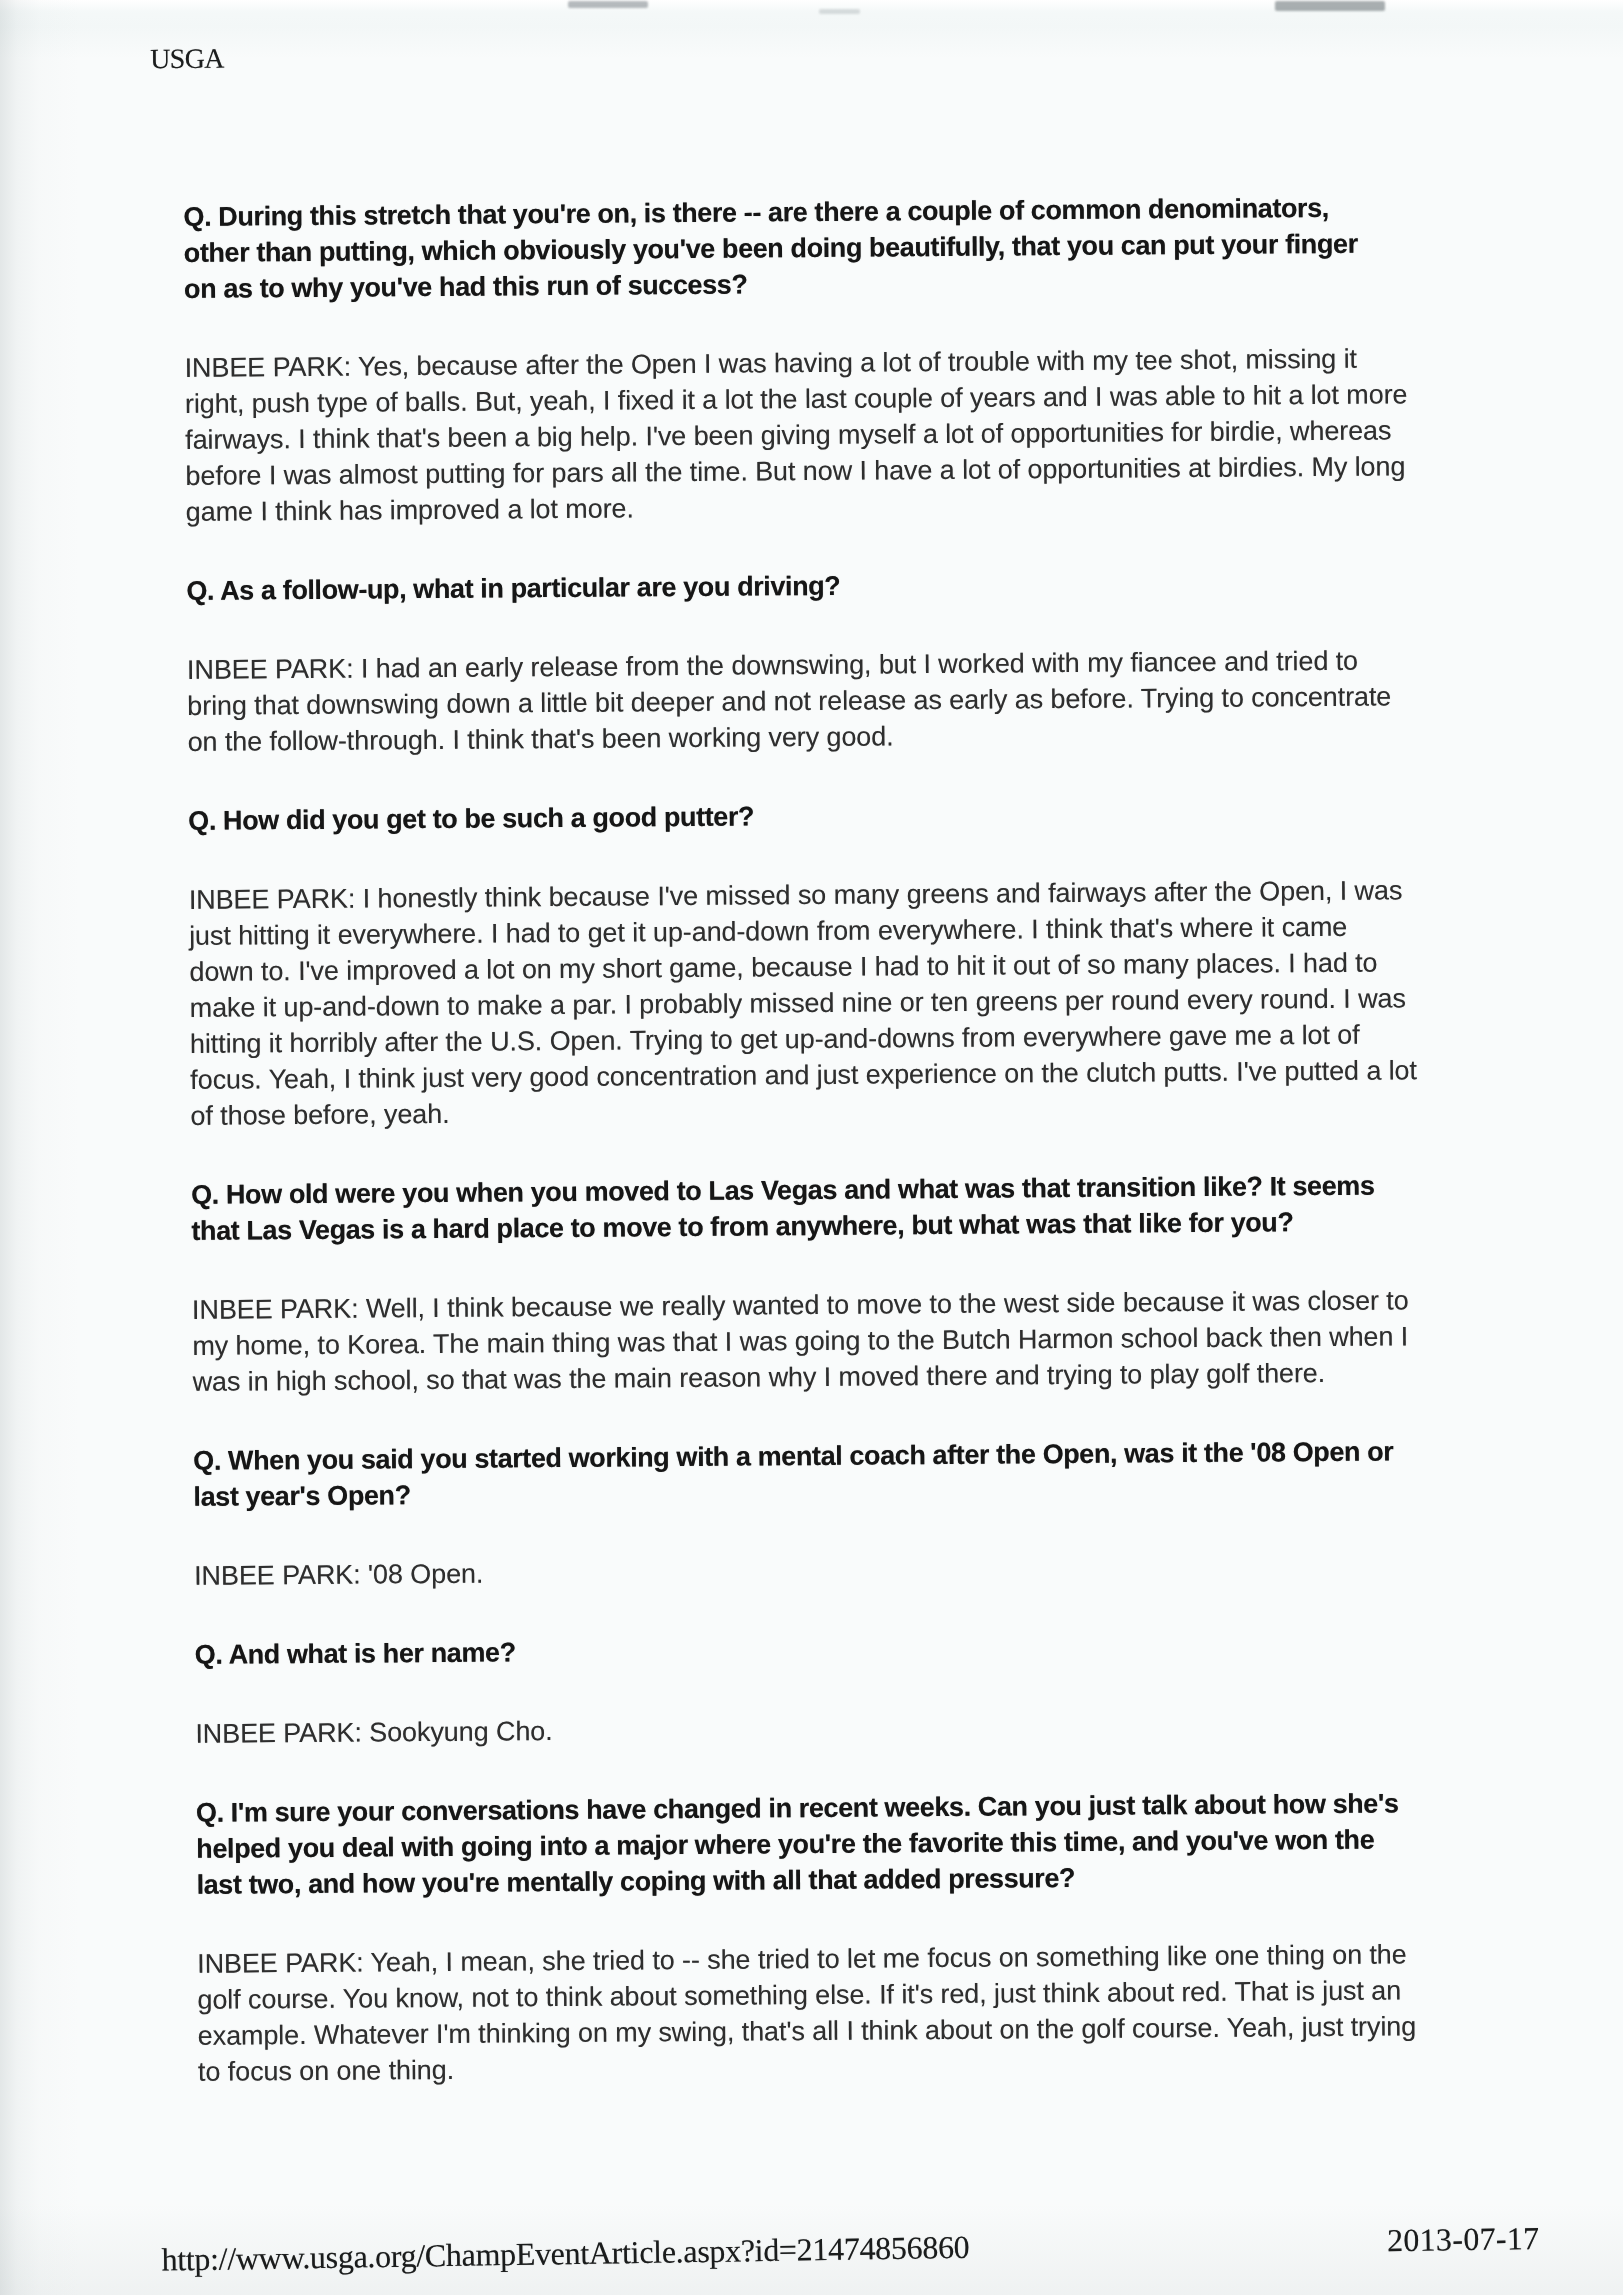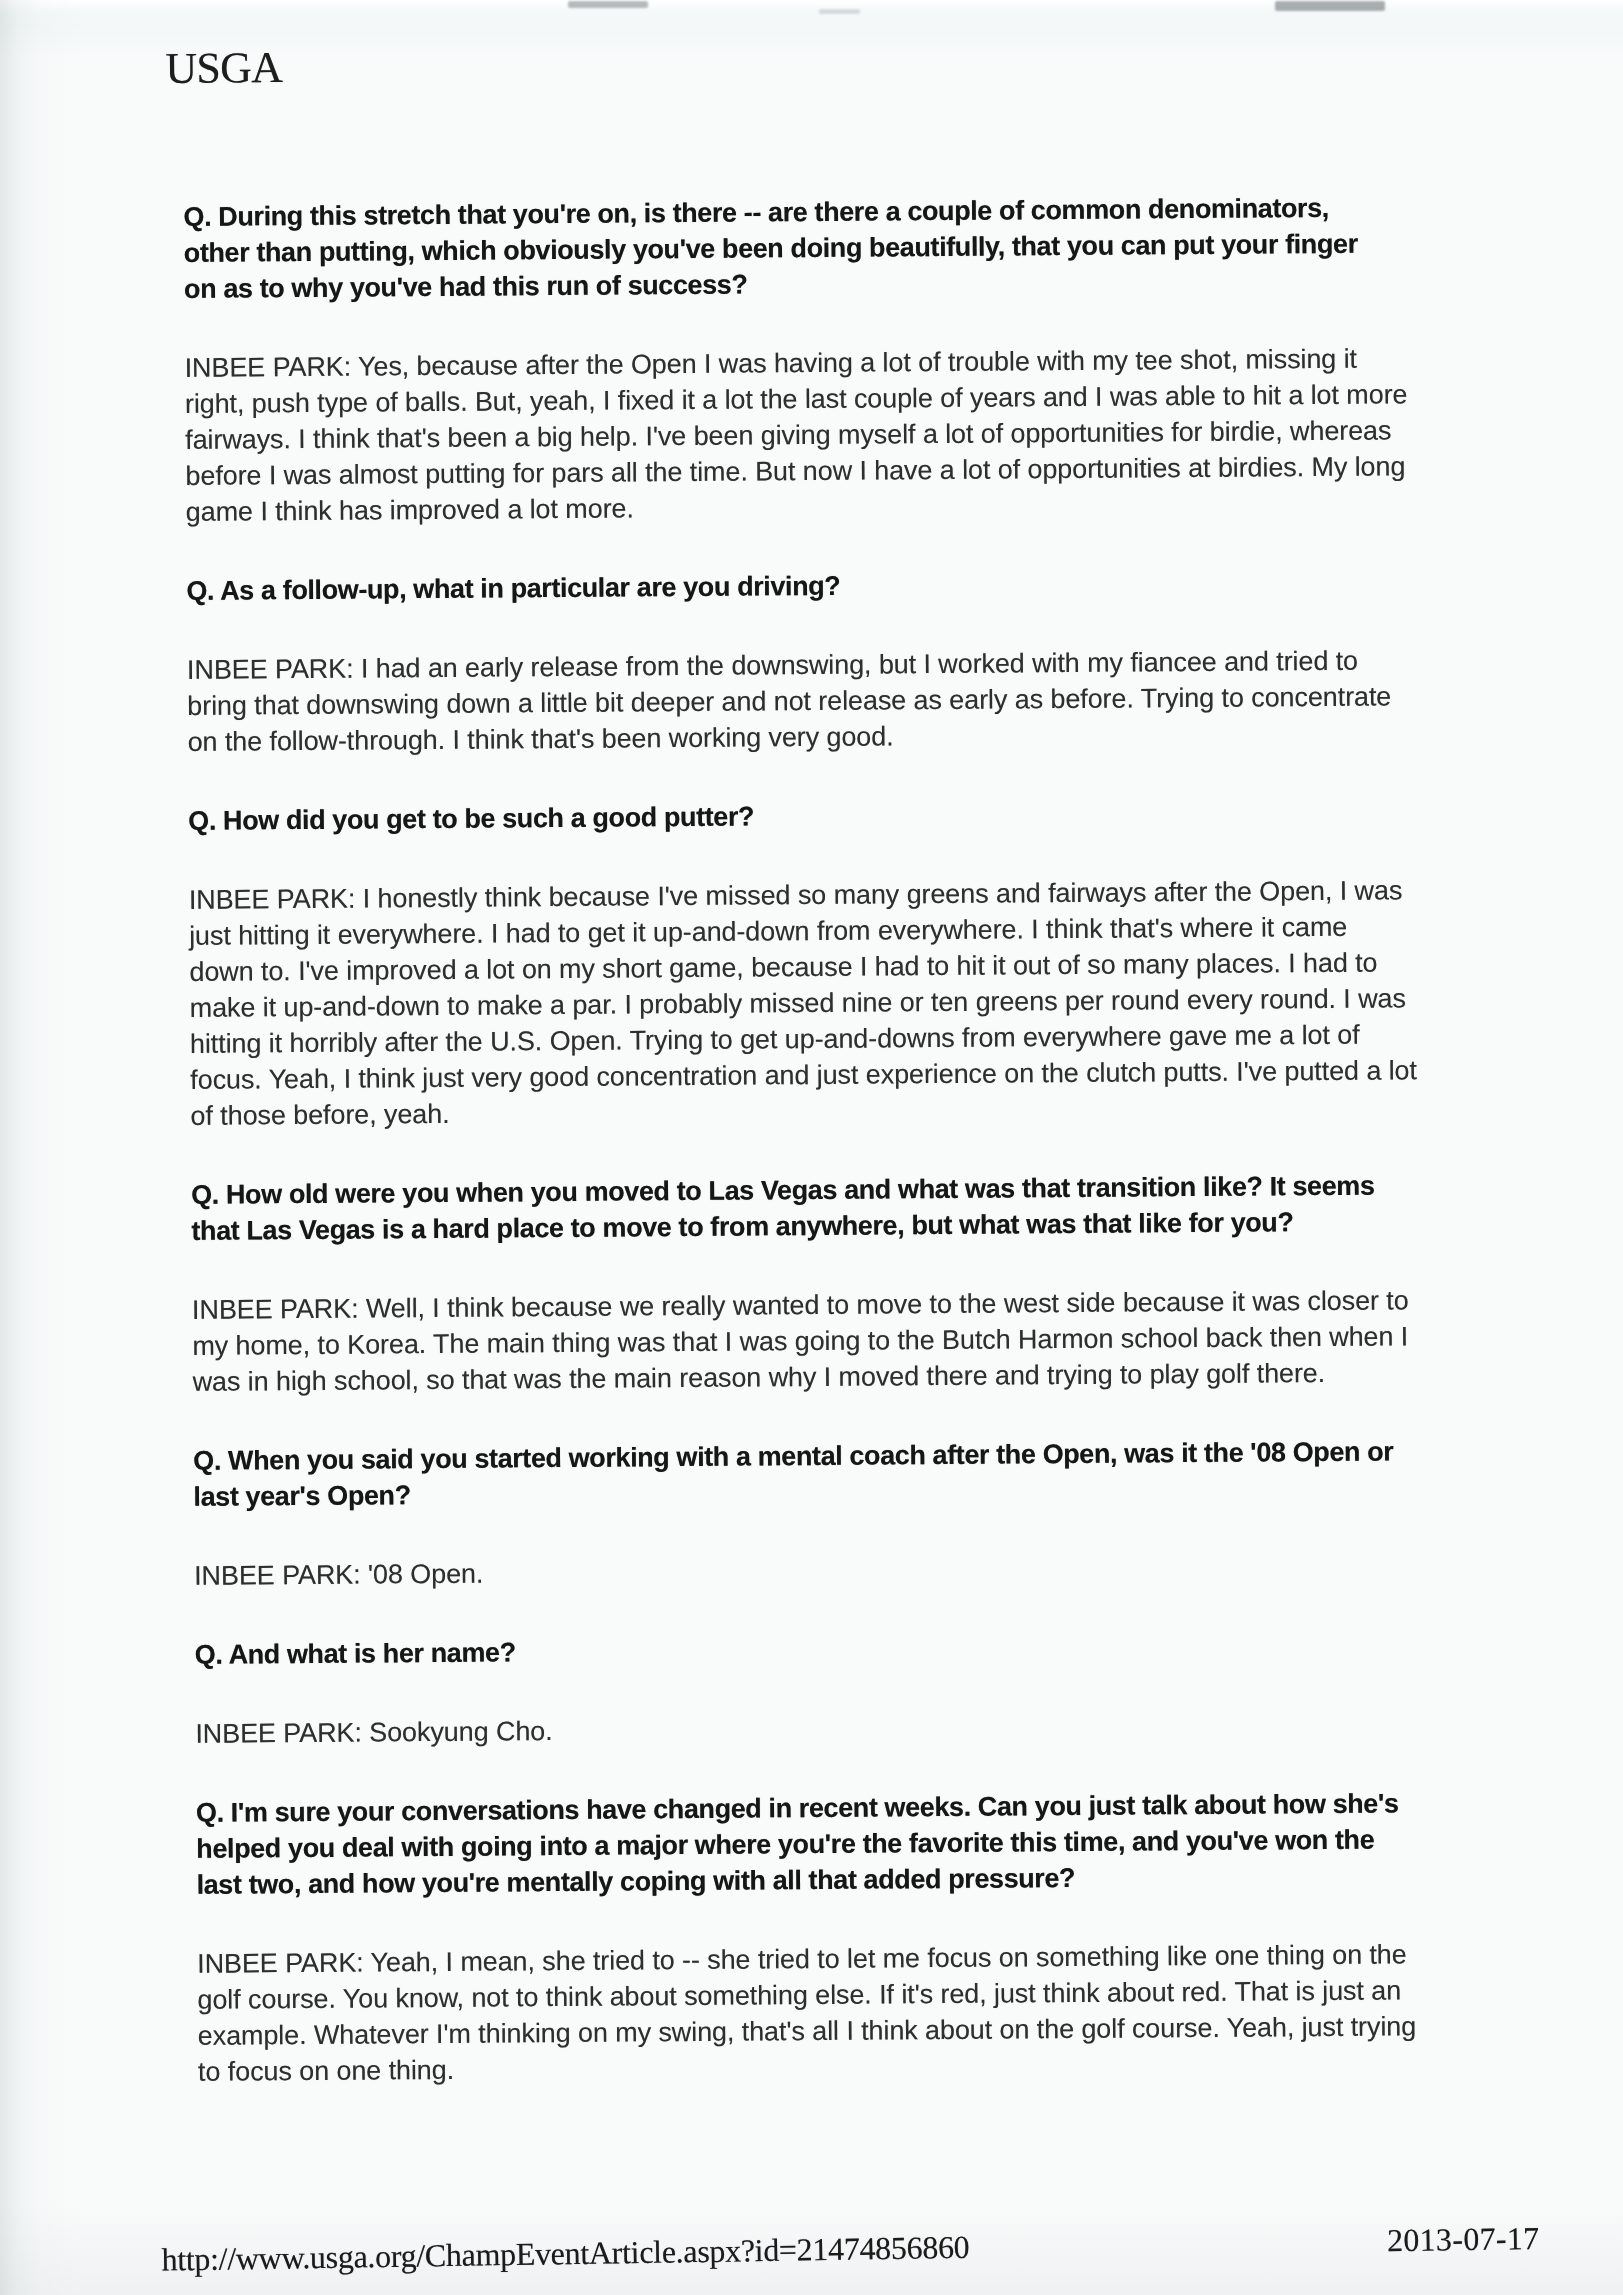--- a/index.html
+++ b/index.html
@@ -36,24 +36,24 @@
     position: absolute;
     left: 0; top: 0;
     width: 1624px;
     height: 2295px;
     transform: rotate(-0.45deg);
     transform-origin: 812px 1047px;
   }
 
   .logo {
     position: absolute;
-    left: 173px;
+    left: 158px;
     top: 38px;
     font-family: "Liberation Serif", "DejaVu Serif", serif;
-    font-size: 44px;
+    font-size: 28px;
     letter-spacing: -0.7px;
     color: #1c1e1e;
     text-shadow: 0 0 0.7px rgba(20,22,22,0.5);
   }
 
   .transcript {
     position: absolute;
     left: 190px;
     top: 194px;
     width: 1244px;

